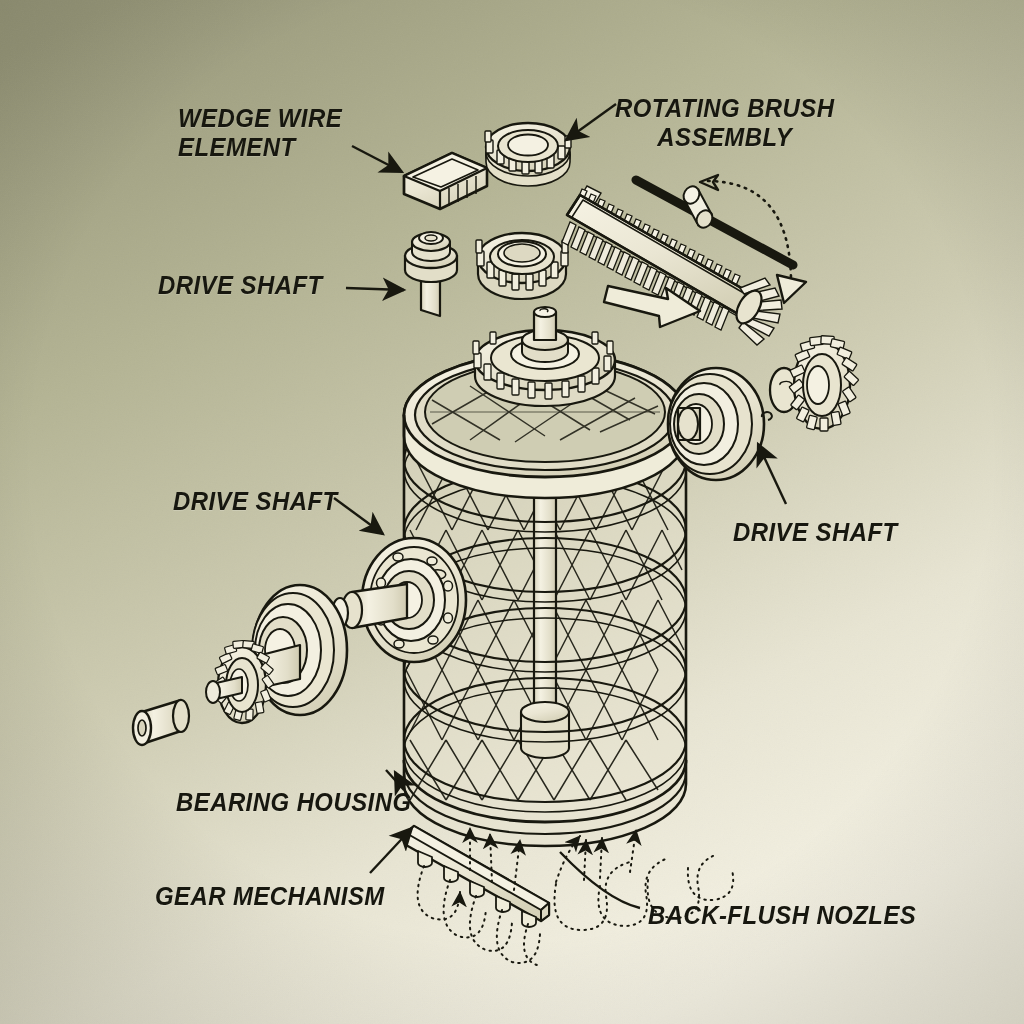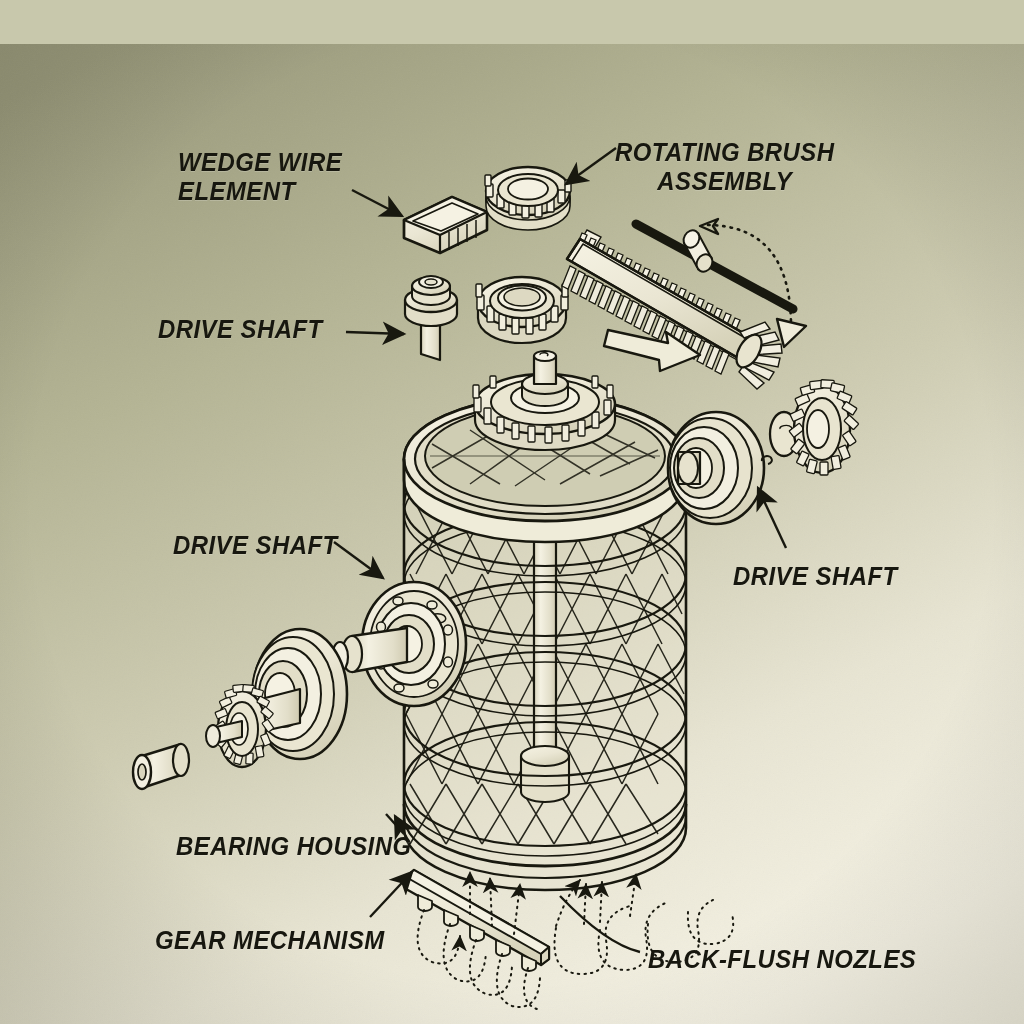--- a/index.html
+++ b/index.html
@@ -2,21 +2,21 @@
 <html><head>
 <meta charset="utf-8">
 <title>Exploded Technical Illustration</title>
 <style>
   html,body{margin:0;padding:0;}
   body{
     width:1024px;height:1024px;overflow:hidden;
     font-family:"Liberation Sans","DejaVu Sans",sans-serif;
     background:#c8c8ac;
   }
-  #canvas{position:relative;width:1024px;height:884px;margin-top:44px;}
+  #canvas{position:relative;width:1024px;height:884px;}
   #canvas svg{position:absolute;top:0;left:0;}
   .lbl{
     position:absolute;
     font-family:"Liberation Sans","DejaVu Sans",sans-serif;
     font-style:italic;
     font-weight:700;
     color:#17170f;
     letter-spacing:0.5px;
     white-space:pre-line;
     line-height:1.12;

